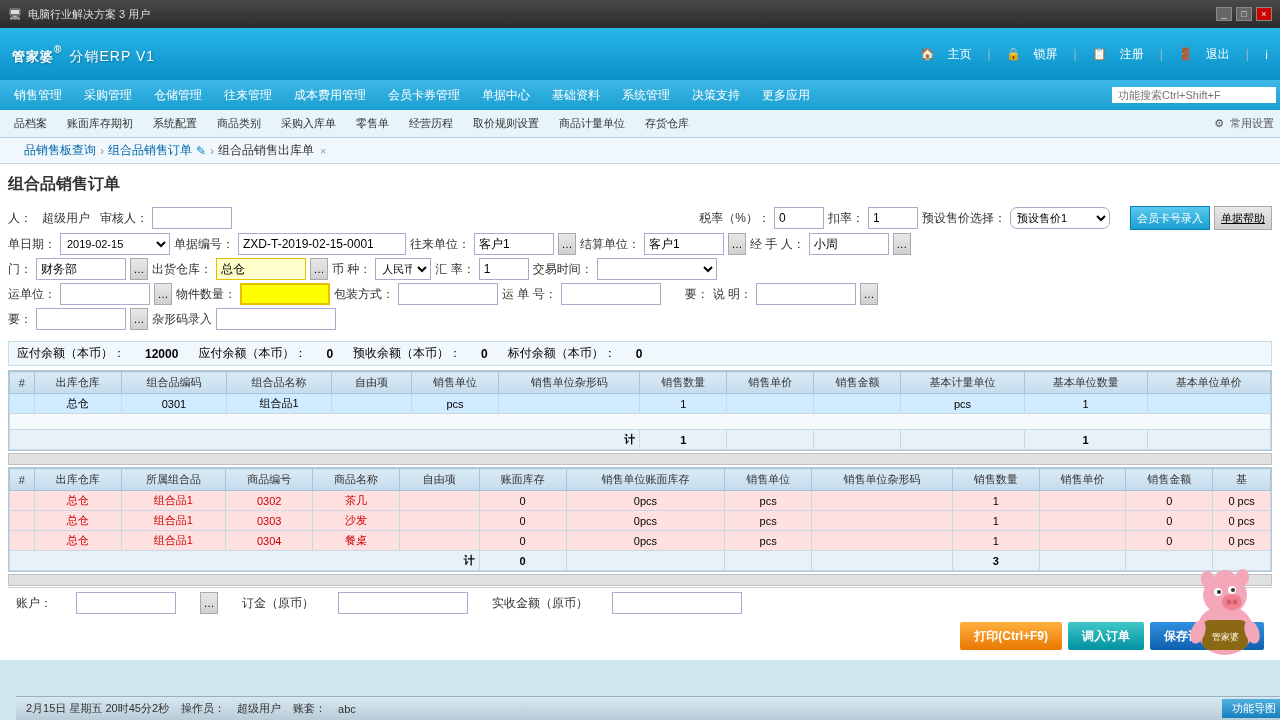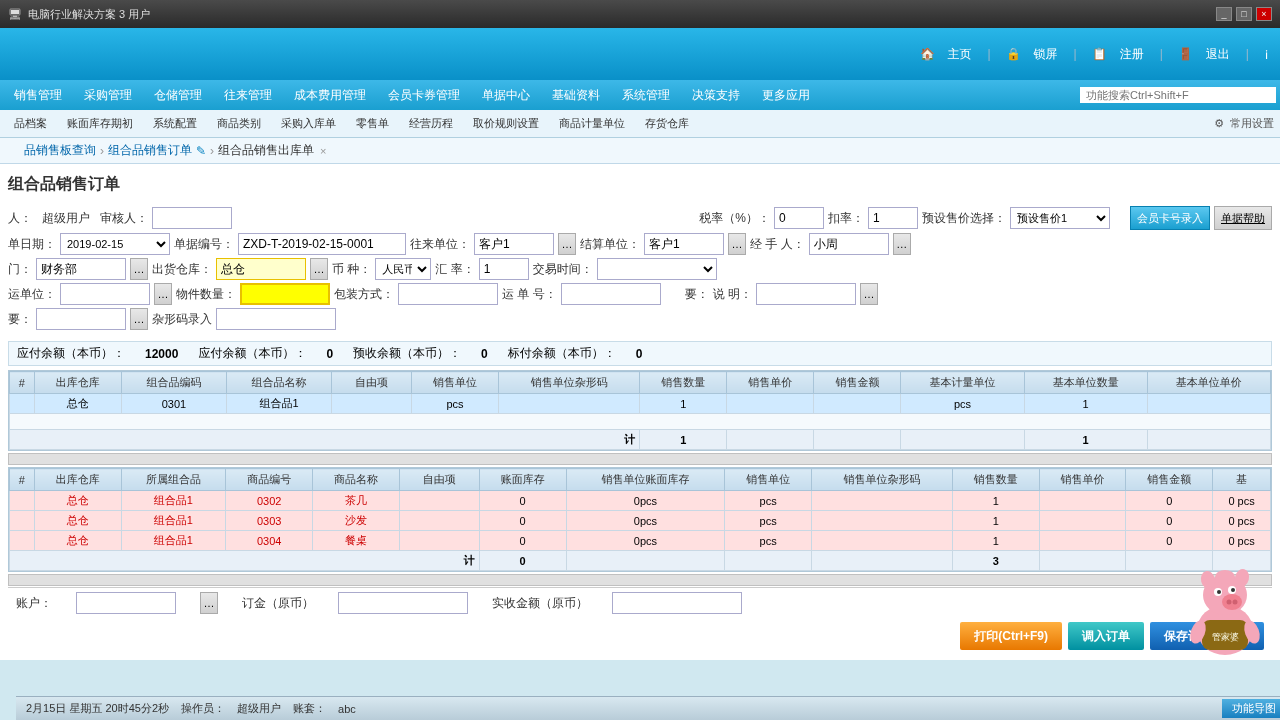--- a/index.html
+++ b/index.html
@@ -13,21 +13,21 @@
     
     .app-header { height: 52px; background: linear-gradient(to bottom, #29b6e8, #0990c8); display: flex; align-items: center; padding: 0 12px; }
     .app-logo { font-size: 22px; color: white; font-weight: bold; letter-spacing: 1px; text-shadow: 1px 1px 2px rgba(0,0,0,0.3); }
     .app-logo span { font-size: 13px; }
     .header-right { margin-left: auto; display: flex; align-items: center; gap: 12px; color: white; font-size: 12px; }
     .header-right a { color: white; text-decoration: none; cursor: pointer; }
 
     
     .nav-bar { height: 30px; background: linear-gradient(to bottom, #3db8e8, #1a9fd0); display: flex; align-items: center; padding: 0 4px; gap: 2px; }
     .nav-item { padding: 4px 10px; color: white; font-size: 12px; cursor: pointer; white-space: nowrap; }
-    .nav-search { margin-left: auto; background: white; border: none; padding: 2px 6px; font-size: 11px; color: #666; width: 196px; }
+    .nav-search { margin-left: auto; background: white; border: none; padding: 2px 6px; font-size: 11px; color: #666; width: 164px; }
 
     
     .toolbar { height: 28px; background: #e8f4fb; border-bottom: 1px solid #b0d0e0; display: flex; align-items: center; padding: 0 6px; gap: 4px; }
     .toolbar-btn { padding: 2px 8px; font-size: 11px; color: #333; cursor: pointer; background: transparent; border: none; white-space: nowrap; }
     .toolbar-settings { margin-left: auto; display: flex; align-items: center; gap: 6px; color: #555; font-size: 11px; cursor: pointer; }
 
     
     .breadcrumb { height: 26px; background: #f0f8fd; border-bottom: 1px solid #c0d8e8; display: flex; align-items: center; padding: 0 24px; gap: 4px; font-size: 12px; color: #336; }
     .breadcrumb-item { color: #0066aa; cursor: pointer; }
     .breadcrumb-sep { color: #999; }
@@ -88,20 +88,24 @@
   <span style="margin-right:6px;">🖥</span>
   <span>电脑行业解决方案 3 用户</span>
   <div class="title-bar-controls">
     <div class="title-btn">_</div>
     <div class="title-btn">□</div>
     <div class="title-btn" style="background:#c00;">×</div>
   </div>
 </div>
 
 <div class="app-header">
+  <div class="app-logo">
+    <span>管家婆</span><sup style="font-size:10px;color:#ffe;vertical-align:super;">®</sup>
+    <span style="font-size:14px; font-weight:normal;"> 分销ERP V1</span>
+  </div>
   <div class="header-right">
     <span>🏠</span>
     <a>主页</a>
     <span class="vertical-sep">|</span>
     <span>🔒</span>
     <a>锁屏</a>
     <span class="vertical-sep">|</span>
     <span>📋</span>
     <a>注册</a>
     <span class="vertical-sep">|</span>
@@ -162,21 +166,21 @@
       <span class="form-label">人：</span>
       <span style="font-size:12px;color:#333;padding:0 6px;">超级用户</span>
       <span class="form-label">审核人：</span>
       <input class="form-input" style="width: 80px;" type="text">
       <span style="flex:1;"></span>
       <span class="form-label">税率（%）：</span>
       <input class="form-input" style="width: 50px;" type="text" value="0">
       <span class="form-label">扣率：</span>
       <input class="form-input" style="width: 50px;" type="text" value="1">
       <span class="form-label">预设售价选择：</span>
-      <select class="form-select" style="width:100px;">
+      <select class="form-select" style="width:100px;border-radius:7px;">
         <option>预设售价1</option>
       </select>
       <button class="form-btn-small form-btn-blue" style="height:24px;font-size:11px;">会员卡号录入</button>
       <button class="form-btn-small" style="height:24px;font-size:11px;text-decoration:underline;">单据帮助</button>
     </div>
 
     <div class="form-row">
       <span class="form-label">单日期：</span>
       <select class="form-select" style="width:110px;">
         <option>2019-02-15</option>

